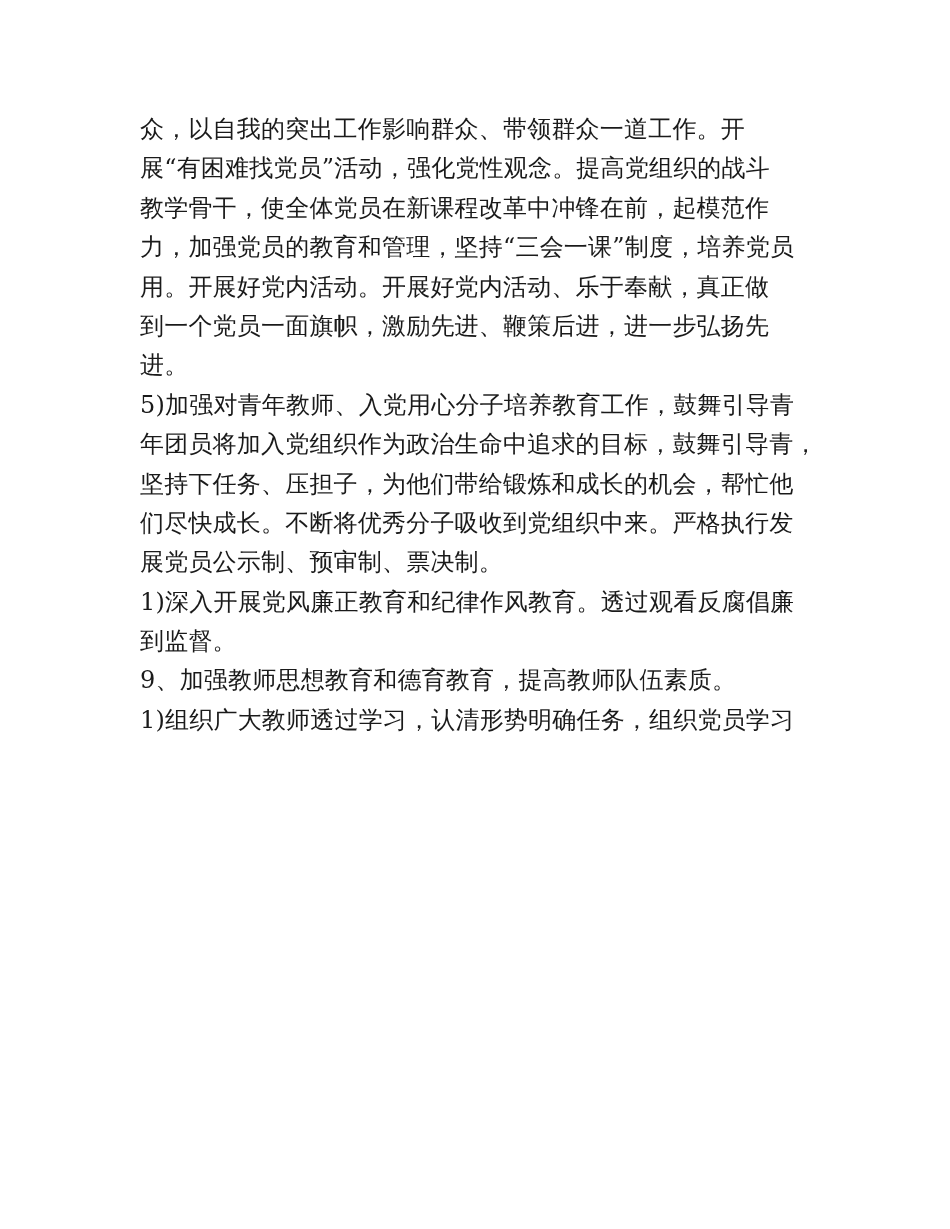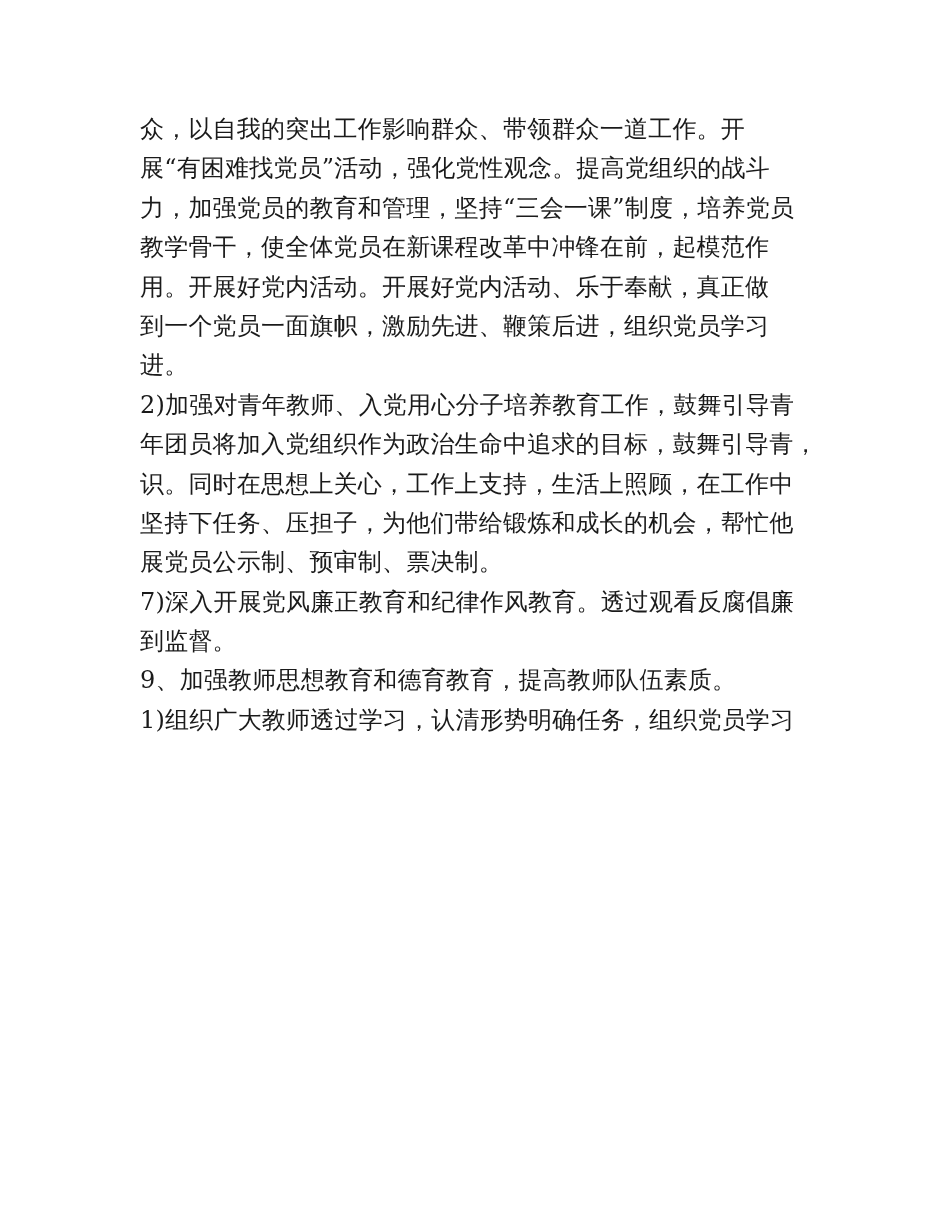--- a/index.html
+++ b/index.html
@@ -39,37 +39,37 @@
   </style>
 </head>
 <body>
 
 <div class="page">
   <div class="content">
 
     <div>
       <div class="line">众，以自我的突出工作影响群众、带领群众一道工作。开</div>
       <div class="line">展“有困难找党员”活动，强化党性观念。提高党组织的战斗</div>
+      <div class="line">教学骨干，使全体党员在新课程改革中冲锋在前，起模范作</div>
       <div class="line">力，加强党员的教育和管理，坚持“三会一课”制度，培养党员</div>
-      <div class="line">教学骨干，使全体党员在新课程改革中冲锋在前，起模范作</div>
       <div class="line">用。开展好党内活动。开展好党内活动、乐于奉献，真正做</div>
-      <div class="line">到一个党员一面旗帜，激励先进、鞭策后进，组织党员学习</div>
+      <div class="line">到一个党员一面旗帜，激励先进、鞭策后进，进一步弘扬先</div>
       <div class="line">进。</div>
     </div>
 
     <div>
-      <div class="line">2)加强对青年教师、入党用心分子培养教育工作，鼓舞引导青</div>
+      <div class="line">5)加强对青年教师、入党用心分子培养教育工作，鼓舞引导青</div>
       <div class="line">年团员将加入党组织作为政治生命中追求的目标，鼓舞引导青，</div>
-      <div class="line">识。同时在思想上关心，工作上支持，生活上照顾，在工作中</div>
       <div class="line">坚持下任务、压担子，为他们带给锻炼和成长的机会，帮忙他</div>
+      <div class="line">们尽快成长。不断将优秀分子吸收到党组织中来。严格执行发</div>
       <div class="line">展党员公示制、预审制、票决制。</div>
     </div>
 
     <div>
-      <div class="line">7)深入开展党风廉正教育和纪律作风教育。透过观看反腐倡廉</div>
+      <div class="line">1)深入开展党风廉正教育和纪律作风教育。透过观看反腐倡廉</div>
       <div class="line">到监督。</div>
     </div>
 
     <div>
       <div class="line">9、加强教师思想教育和德育教育，提高教师队伍素质。</div>
     </div>
 
     <div>
       <div class="line">1)组织广大教师透过学习，认清形势明确任务，组织党员学习</div>
     </div>

